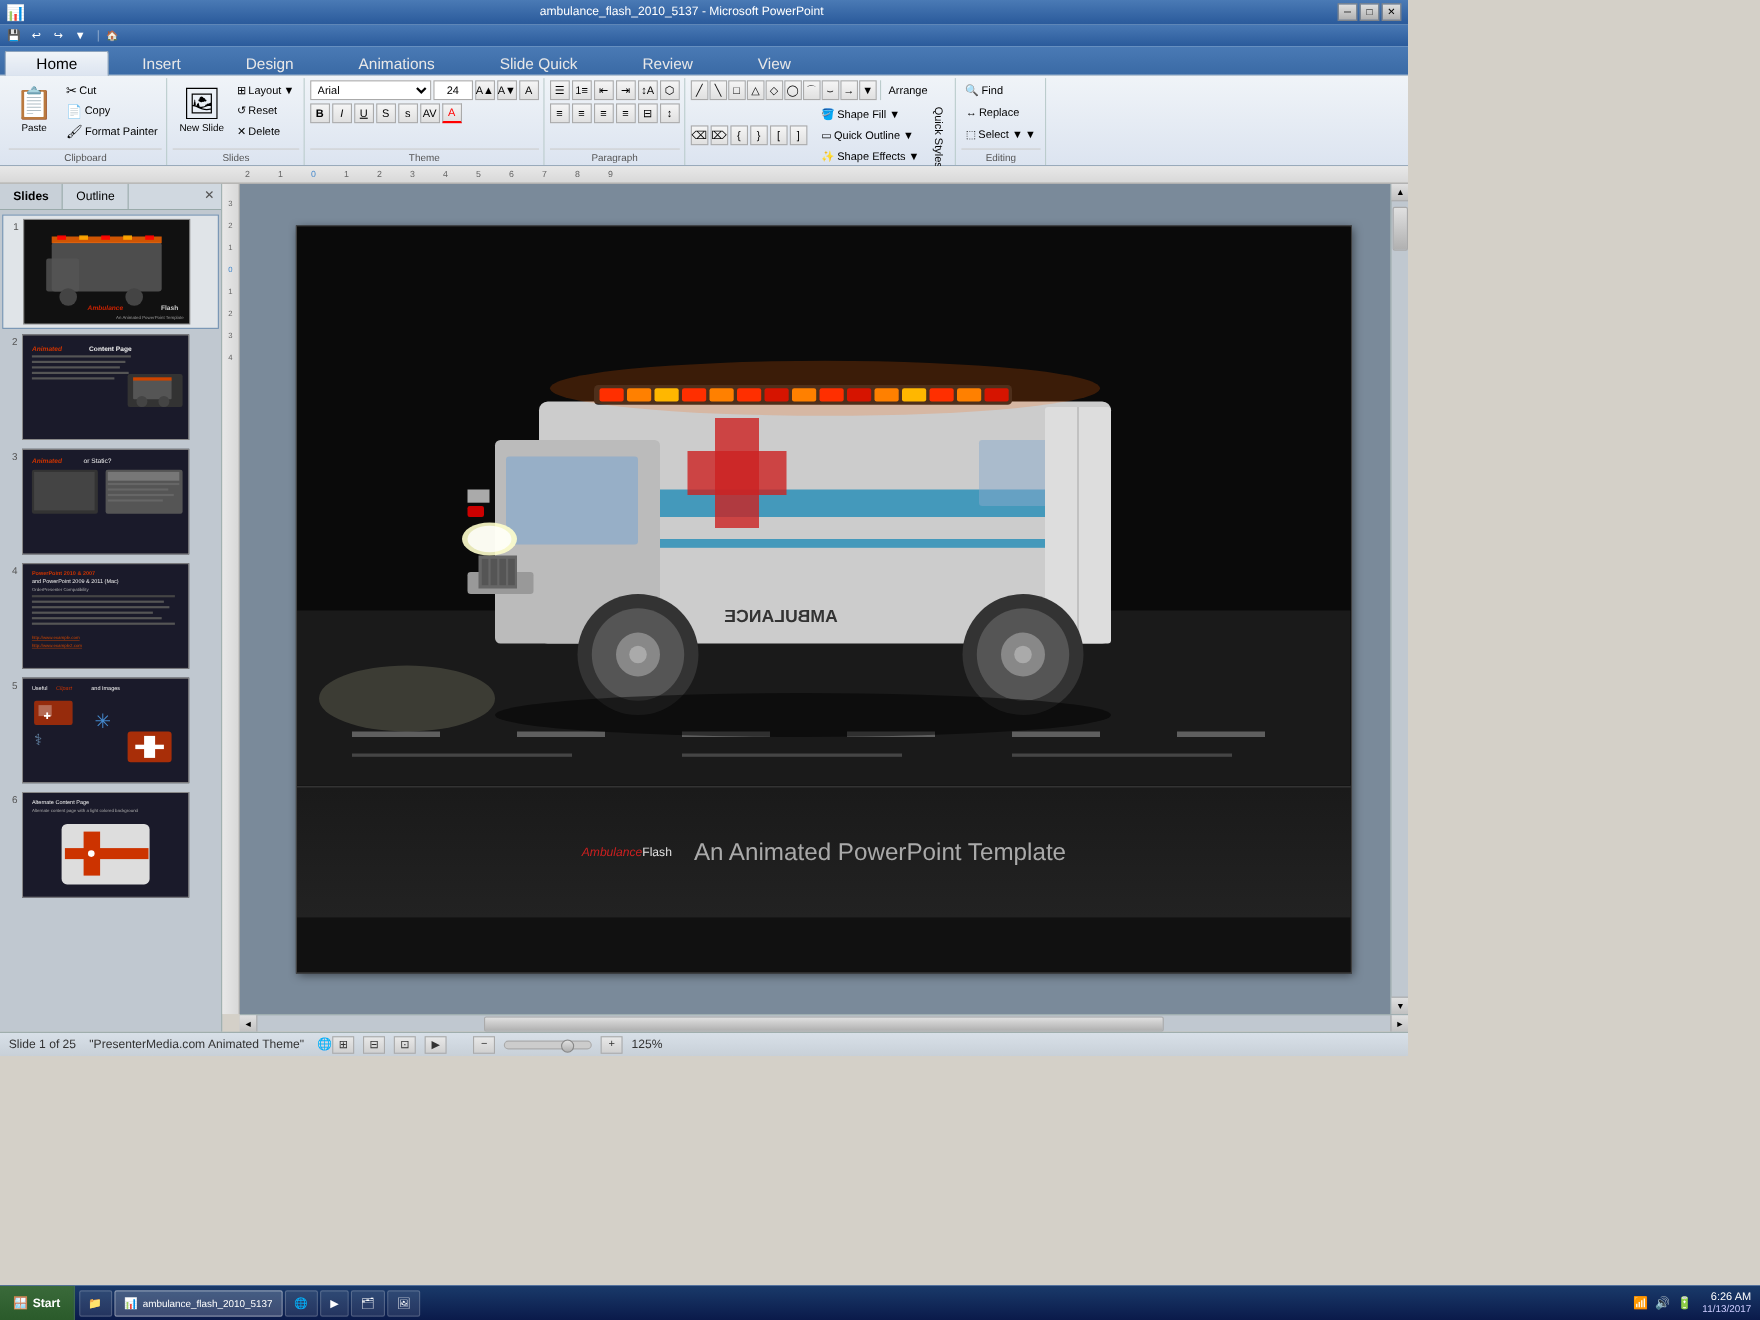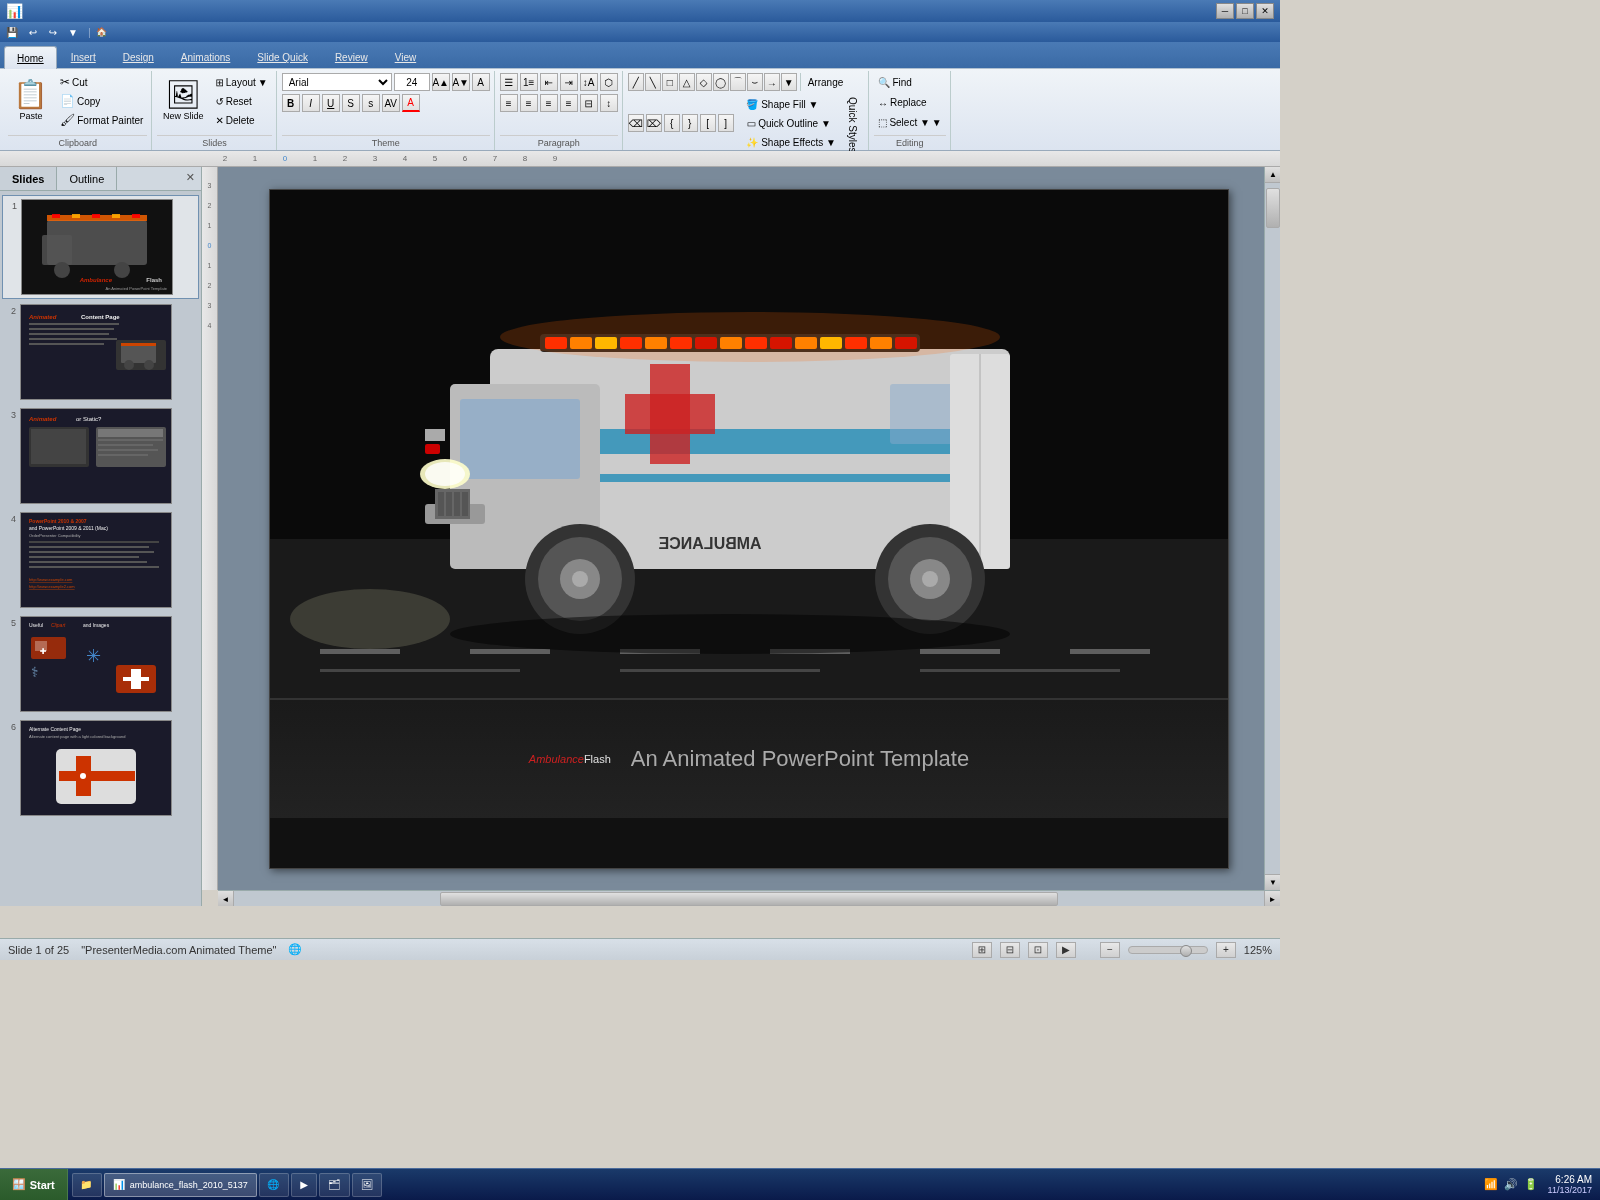--- a/index.html
+++ b/index.html
@@ -31,23 +31,23 @@
       border-bottom: 1px solid #9ab;
     }
 
     
     #tab-bar {
       display: flex; align-items: flex-end;
       background: linear-gradient(to bottom, #4a7ab5, #3a6aa5);
       padding-left: 4px; height: 26px;
     }
     .ribbon-tab {
-      padding: 4px 12px; font-size: 10px; color: #e8e8e8; cursor: pointer;
+      padding: 4px 28px; font-size: 14px; color: #e8e8e8; cursor: pointer;
       border-radius: 3px 3px 0 0; background: transparent; border: 1px solid transparent; border-bottom: none;
-      margin-right: 1px; height: 22px; display: flex; align-items: center; text-decoration: underline;
+      margin-right: 1px; height: 22px; display: flex; align-items: center;
     }
     .ribbon-tab.active {
       background: linear-gradient(to bottom, #f0f4f8, #dce4f0);
       color: #000; border-color: #9ab; border-bottom: none;
       margin-bottom: -1px; height: 23px;
     }
 
     
     #ribbon-content {
       display: flex; align-items: stretch; padding: 2px 4px 0 4px;
@@ -189,22 +189,22 @@
     #notes-area {
       height: 56px; background: #f0f4f8; border-top: 1px solid #9aa;
       display: flex; align-items: center; padding: 4px 12px;
       font-size: 11px; color: #888;
     }
 
     
     #status-bar {
       height: 22px; background: linear-gradient(to bottom, #d8e0e8, #c8d0d8);
       border-top: 1px solid #9aa;
-      display: flex; align-items: center; justify-content: space-between;
-      padding: 0 8px; font-size: 11px; color: #333; margin-top: 32px;
+      display: flex; align-items: center; 
+      padding: 0 8px; font-size: 11px; color: #333;
     }
     #status-left { display: flex; align-items: center; gap: 12px; }
     #status-right { display: flex; align-items: center; gap: 8px; }
     .status-btn { width: 20px; height: 16px; border: 1px solid #aaa; background: linear-gradient(to bottom, #e8e8e8, #d0d0d0); font-size: 10px; display: flex; align-items: center; justify-content: center; cursor: pointer; }
 
     
     #taskbar {
       height: 32px; background: linear-gradient(to bottom, #1a3a6a, #0a1a4a);
       display: flex; align-items: center; border-top: 1px solid #4a6a9a;
       position: absolute; bottom: 0; left: 0; right: 0;
@@ -251,20 +251,21 @@
   </style>
 </head>
 <body>
 
 <div id="app-container">
 
   <div id="titlebar">
     <div id="titlebar-left">
       <span style="font-size:14px;">📊</span>
     </div>
+    <div id="titlebar-title">ambulance_flash_2010_5137 - Microsoft PowerPoint</div>
     <div id="titlebar-controls">
       <div class="titlebar-btn">─</div>
       <div class="titlebar-btn">□</div>
       <div class="titlebar-btn">✕</div>
     </div>
   </div>
 
   <div id="qat">
     <button class="qat-btn">💾</button>
     <button class="qat-btn">↩</button>

